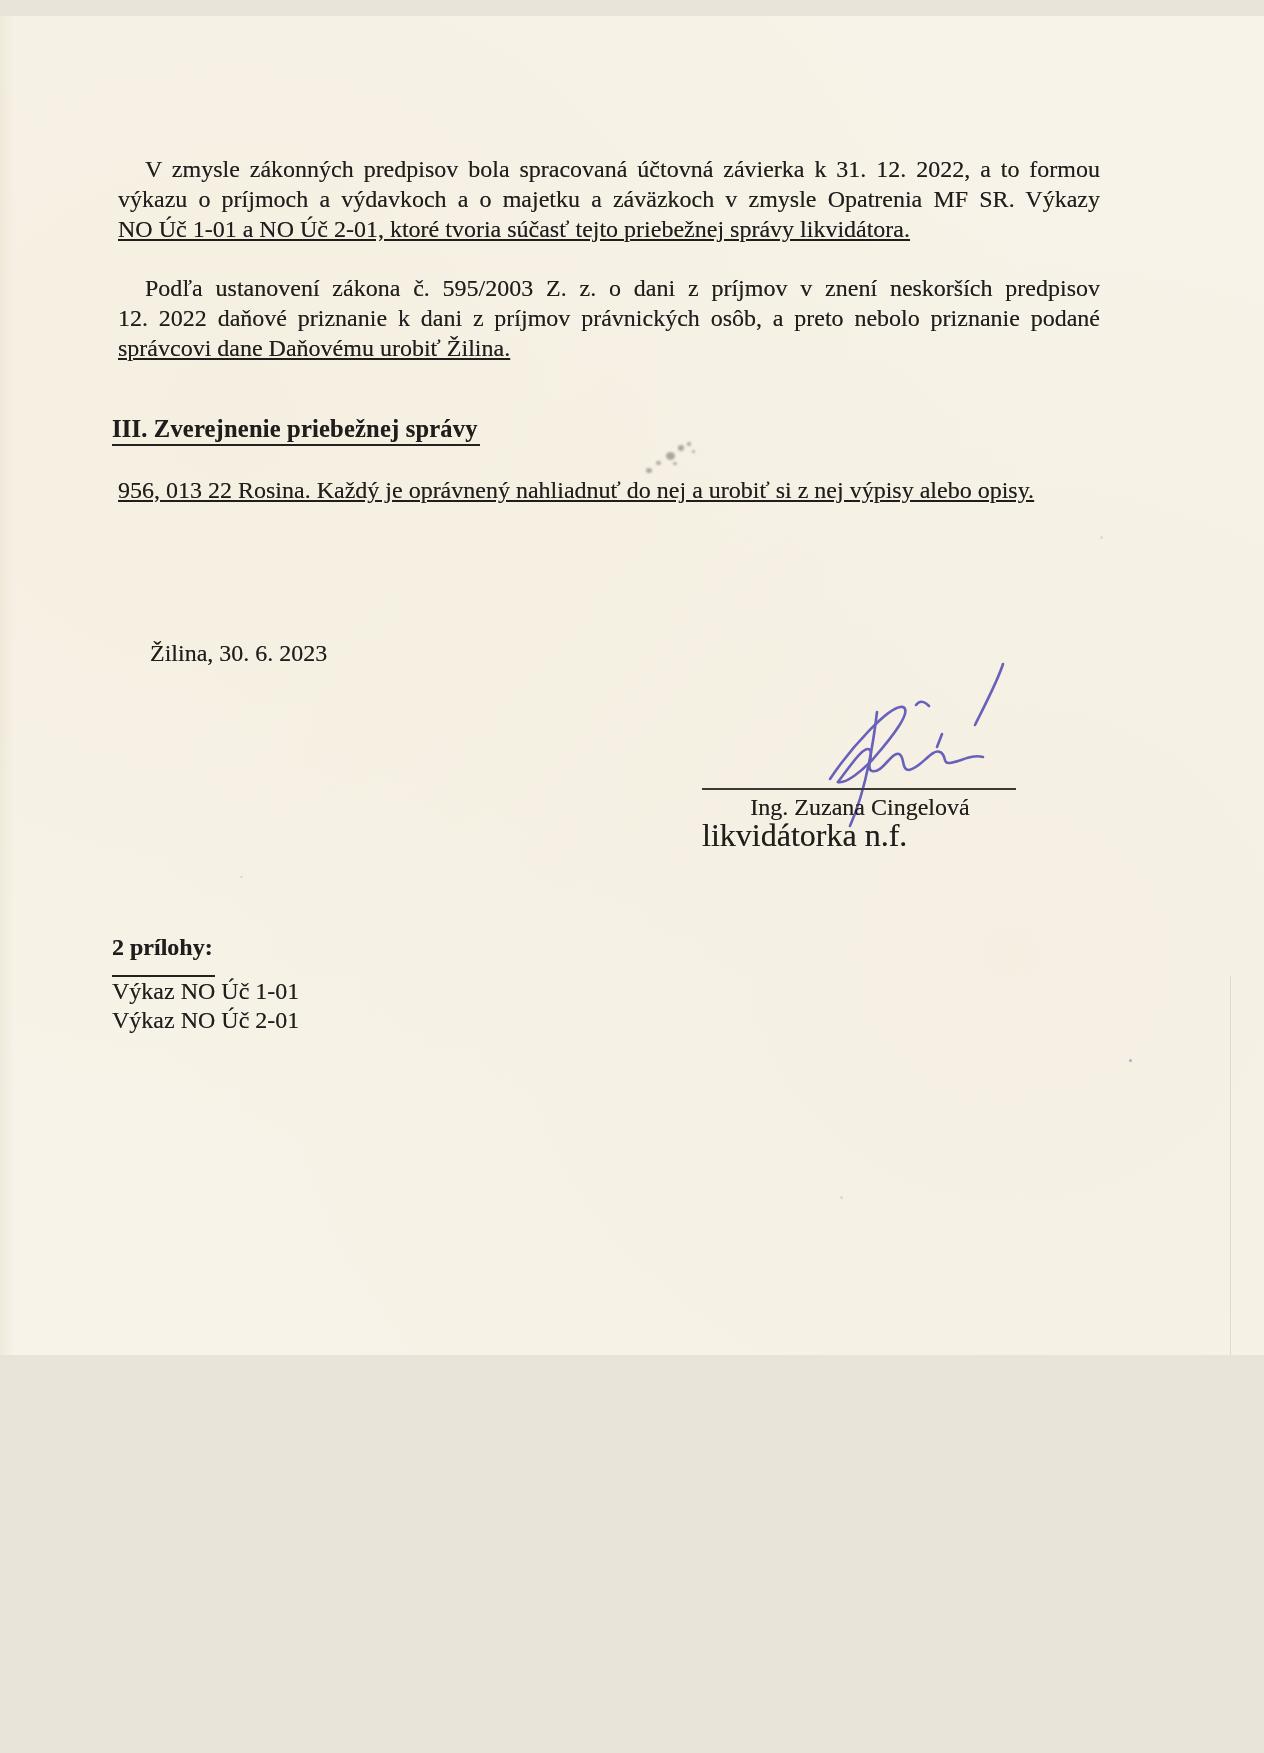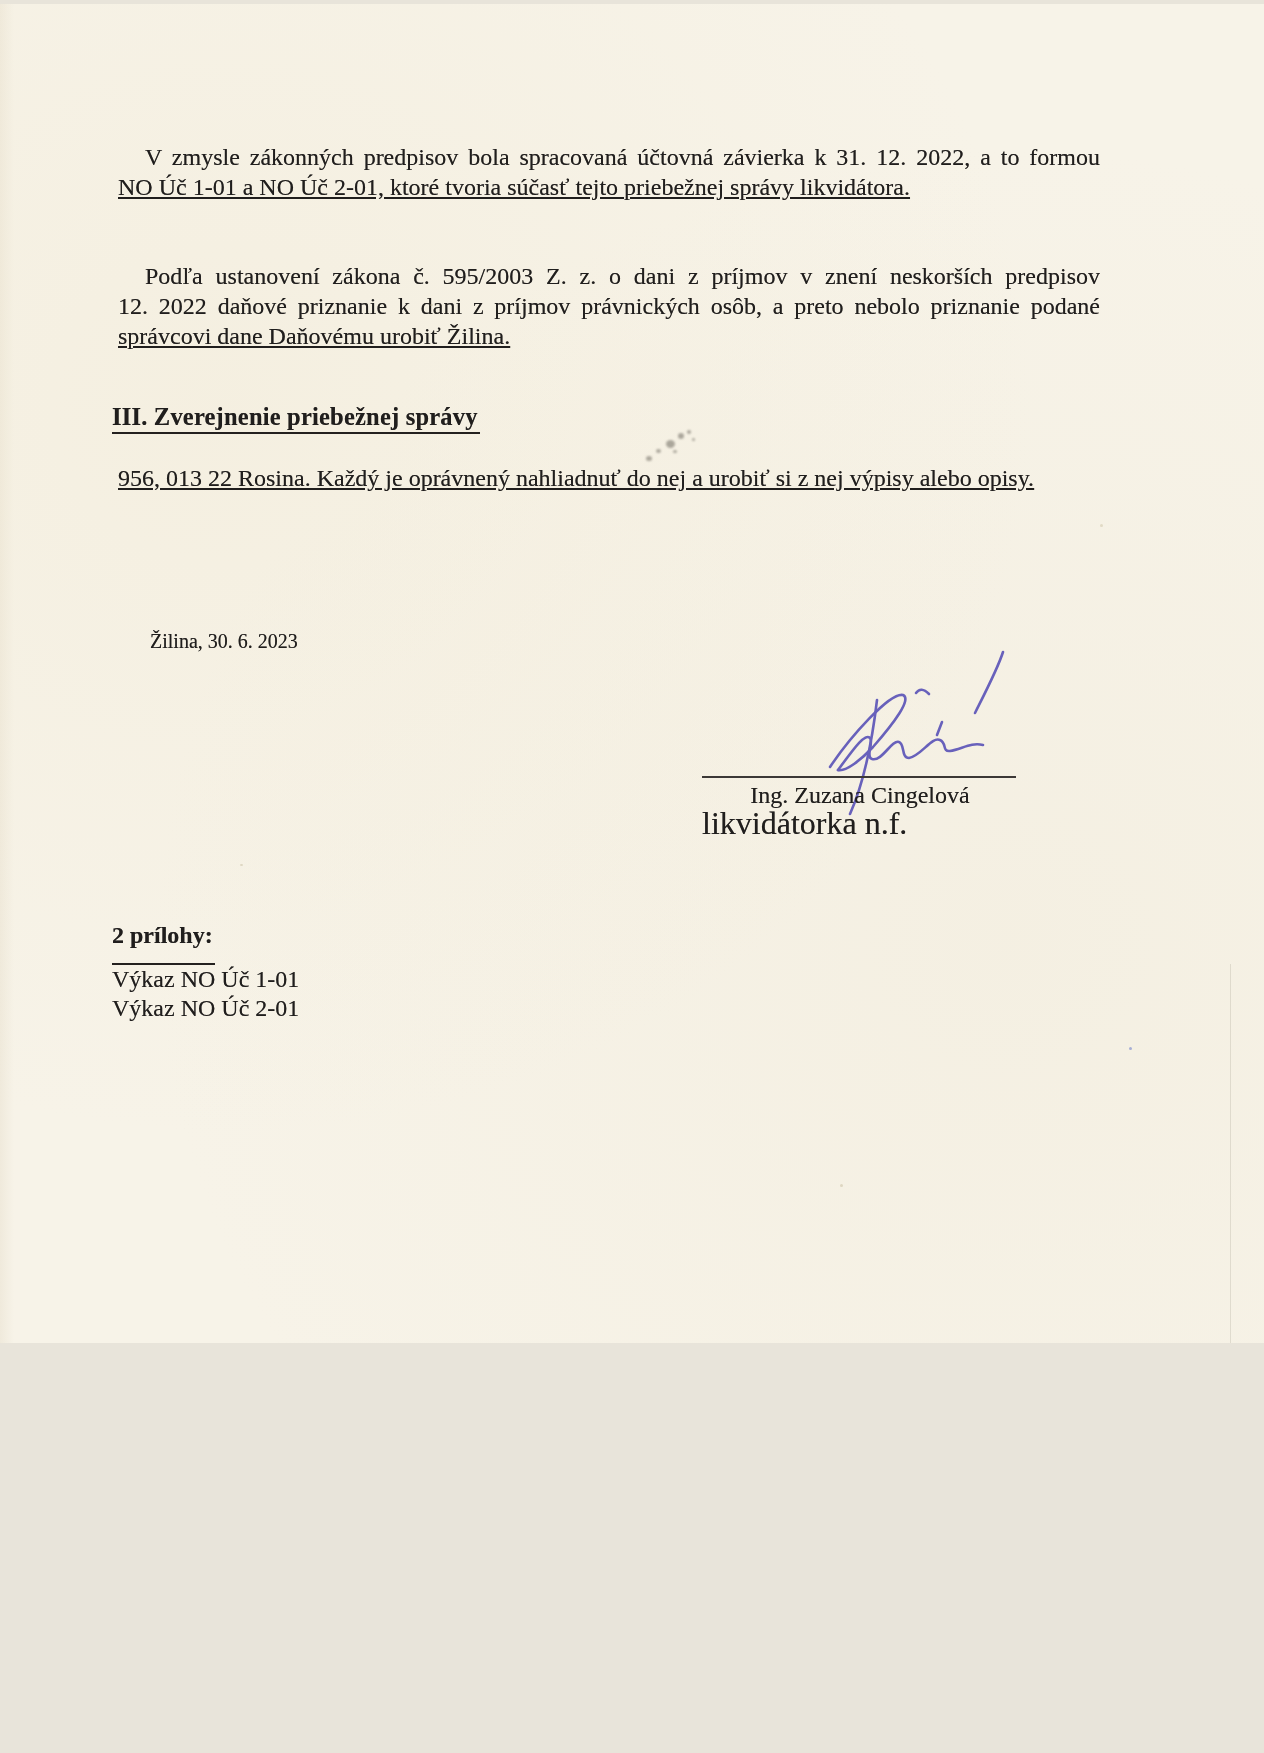--- a/index.html
+++ b/index.html
@@ -1,37 +1,37 @@
 <!DOCTYPE html>
 <html lang="sk" style="--paper: #f7f3e8; --ink: #201e1d; --signature-ink: #5d55b8; --footer-strip: #241c64;"><head>
 <meta charset="utf-8">
 <title>Scanned document</title>
 <style>
   html,body{margin:0;padding:0;background:#e8e4da;}
   .page{
     position:relative;
     width:1264px;height:1339px;
-    margin:4px auto;
+    margin:16px auto;
     background:
       radial-gradient(ellipse at 18% 30%, rgba(240,232,210,.35), rgba(0,0,0,0) 55%),
       radial-gradient(ellipse at 80% 70%, rgba(238,231,212,.30), rgba(0,0,0,0) 60%),
       linear-gradient(90deg, rgba(225,216,196,.35) 0, rgba(0,0,0,0) 14px),
       var(--paper,#f7f3e8);
     overflow:hidden;
     font-family:"Liberation Serif","DejaVu Serif",serif;
     color:var(--ink,#201e1d);
     text-shadow:0 0 .5px rgba(25,23,22,.55);
   }
   .textcol{position:absolute;left:118px;width:982px;font-size:24px;line-height:30px;}
   .line{text-align:justify;text-align-last:justify;}
   .line.lastline{text-align:right;text-align-last:left;text-decoration:underline;}
   .line.indent{text-indent:27px;}
   .heading{position:absolute;left:112px;font-size:24.5px;font-weight:bold;letter-spacing:.2px;}
   .heading .underline{display:inline-block;border-bottom:2.5px solid #24211f;padding:0 2px 1px 0;}
-  .dateline{position:absolute;left:150px;top:622px;font-size:20px;line-height:30px;}
+  .dateline{position:absolute;left:150px;top:622px;font-size:24px;line-height:30px;}
   .sigblock{position:absolute;left:702px;top:772px;width:316px;}
   .sigline{border-top:2px solid #3c3836;width:314px;height:0;}
   .signame{margin-top:3px;text-align:center;font-size:24px;line-height:28px;}
   .sigrole{text-align:left;font-size:32px;line-height:28px;}
   .attachments{position:absolute;left:112px;top:917px;font-size:24px;line-height:29.5px;}
   .attachments .atthead{font-weight:bold;}
   .attachments .atthead .underline{display:inline-block;border-bottom:2.5px solid #24211f;padding:0 2px 12px 0;}
   .signature-svg{position:absolute;left:770px;top:578px;width:260px;height:240px;}
   .smudge{position:absolute;left:640px;top:424px;width:70px;height:42px;filter:blur(1.1px);opacity:.55;}
   .smudge i{position:absolute;background:#6e6a60;border-radius:50%;}
@@ -42,20 +42,21 @@
   .crease{position:absolute;left:1230px;top:960px;width:1px;height:793px;background:rgba(115,104,84,.16);}
   .speck{position:absolute;border-radius:50%;}
 </style>
 </head>
 <body>
 
 <div class="page">
 
   <div class="textcol" style="top:138px;">
     <div class="line indent">V zmysle zákonných predpisov bola spracovaná účtovná závierka k 31. 12. 2022, a to formou</div>
+    <div class="line">výkazu o príjmoch a výdavkoch a o majetku a záväzkoch v zmysle Opatrenia MF SR. Výkazy</div>
     <div class="line lastline">NO Úč 1-01 a NO Úč 2-01, ktoré tvoria súčasť tejto priebežnej správy likvidátora.</div>
   </div>
 
   <div class="textcol" style="top:257px;">
     <div class="line indent">Podľa ustanovení zákona č. 595/2003 Z. z. o dani z príjmov v znení neskorších predpisov</div>
     <div class="line">12. 2022 daňové priznanie k dani z príjmov právnických osôb, a preto nebolo priznanie podané</div>
     <div class="line lastline">správcovi dane Daňovému urobiť Žilina.</div>
   </div>
 
   <div class="heading" style="top:399px;">

